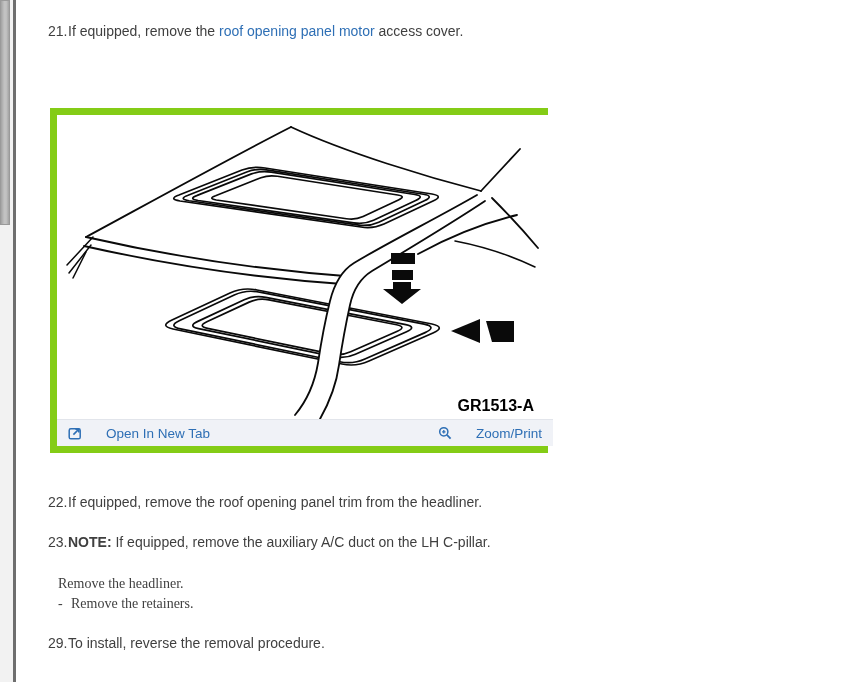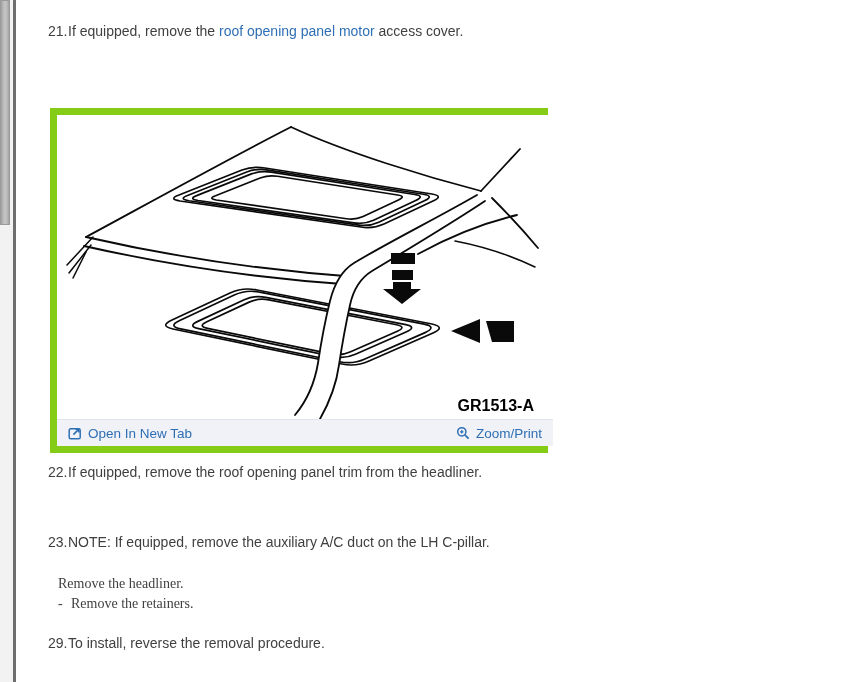--- a/index.html
+++ b/index.html
@@ -14,31 +14,31 @@
   .scroll-track { position:absolute; left:0; top:0; width:13px; height:682px; background:#f2f2f2; }
   .scroll-thumb { position:absolute; left:0; top:0; width:10px; height:225px;
     background:linear-gradient(90deg,#a2a2a2,#c2c2c2 40%,#c2c2c2 65%,#a2a2a2);
     border:1px solid #9a9a9a; }
   .frame-divider { position:absolute; left:13px; top:0; width:3px; height:682px; background:#6e6e6e; }
 
   
   .step { position:absolute; left:48px; font-size:14px; line-height:17px; color:#3f3f3f; white-space:nowrap; }
   .step .num { display:inline-block; width:20px; }
   .inline-link { color:#2e6fb5; text-decoration:none; cursor:pointer; }
-  .bold { font-weight:normal; }
+  .bold { font-weight:bold; }
   .subline { position:absolute; left:58px; font-size:14px; line-height:17px; color:#3f3f3f; white-space:nowrap;font-family:Liberation Serif, serif; }
   .subline .dash { display:inline-block; width:13px; }
 
   
   .figure { position:absolute; left:50px; top:108px; width:498px;
     border:7px solid #84cc16; background:#ffffff; }
   .figure-image { width:496px; height:304px; background:#ffffff; }
   .figure-bar { width:496px; height:27px; background:#f0f2f7; border-top:1px solid #e2e5eb;
     display:flex; justify-content:space-between; align-items:center; padding:0 11px; }
-  .bar-link { display:flex; align-items:center; gap:6px; color:#2e6fb5; font-size:13.5px;
+  .bar-link { display:flex; align-items:center; gap:24px; color:#2e6fb5; font-size:13.5px;
     text-decoration:none; cursor:pointer; }
   .bar-link svg { display:block; }
 </style>
 </head>
 <body>
 
 <div class="page">
 
   <div class="scroll-track">
     <div class="scroll-thumb"></div>
@@ -119,21 +119,21 @@
         <svg width="14" height="14" viewBox="0 0 14 14">
           <circle cx="5.8" cy="5.8" r="4.1" fill="none" stroke="#2e6fb5" stroke-width="1.5"></circle>
           <path d="M 5.8,4.1 L 5.8,7.5 M 4.1,5.8 L 7.5,5.8" stroke="#2e6fb5" stroke-width="1.3"></path>
           <path d="M 8.9,8.9 L 12.6,12.6" stroke="#2e6fb5" stroke-width="1.8"></path>
         </svg>
         <span>Zoom/Print</span>
       </a>
     </div>
   </figure>
 
-  <div class="step" style="top:464px">
+  <div class="step" style="top:494px">
     <span class="num">22.</span><span>If equipped, remove the roof opening panel trim from the headliner.</span>
   </div>
 
   <div class="step" style="top:534px">
     <span class="num">23.</span><span><span class="bold">NOTE:</span><span> If equipped, remove the auxiliary A/C duct on the LH C-pillar.</span></span>
   </div>
 
   <div class="subline" style="top:575px">
     <span>Remove the headliner.</span>
   </div>

